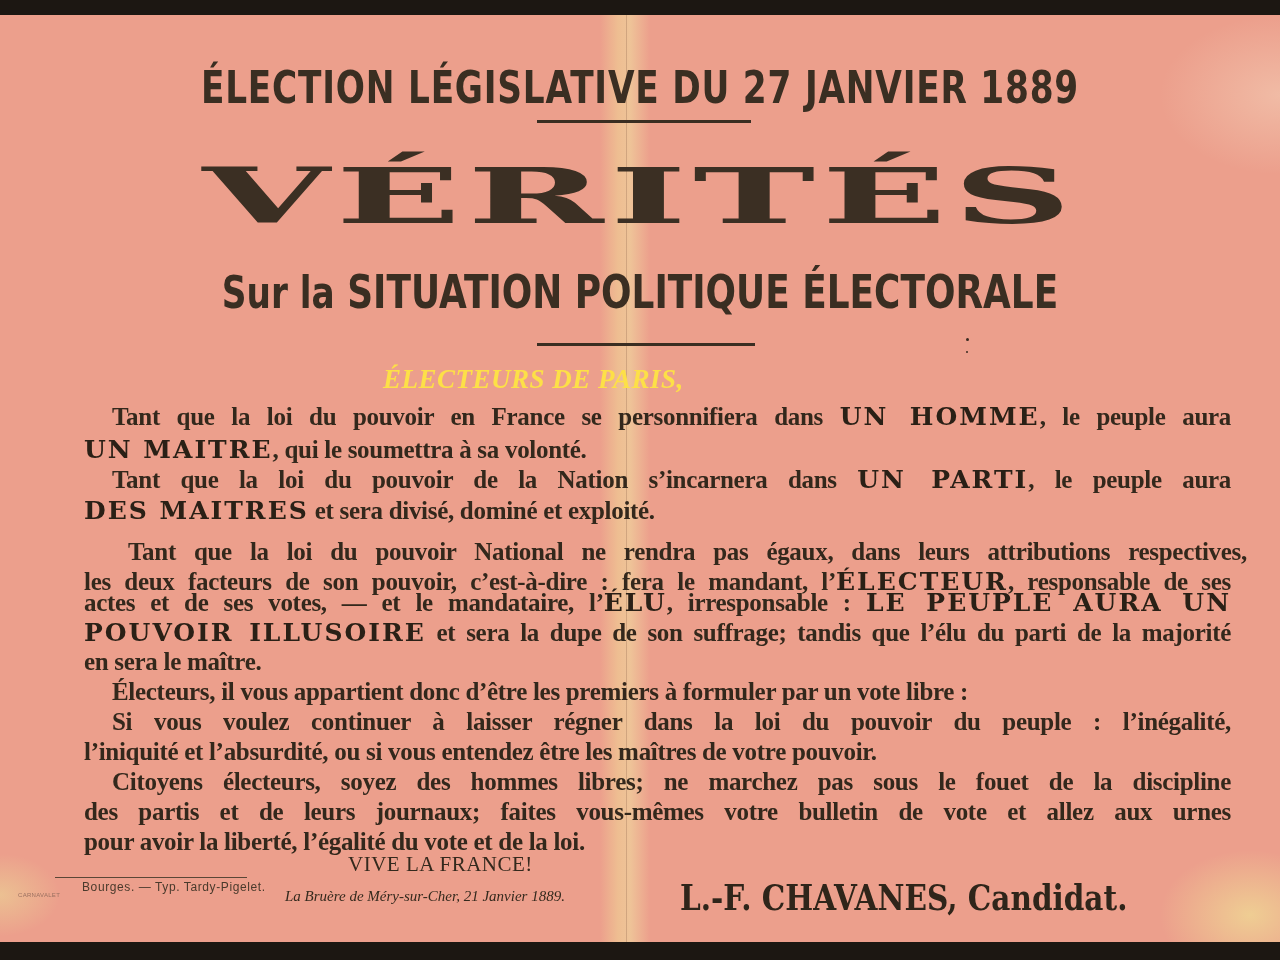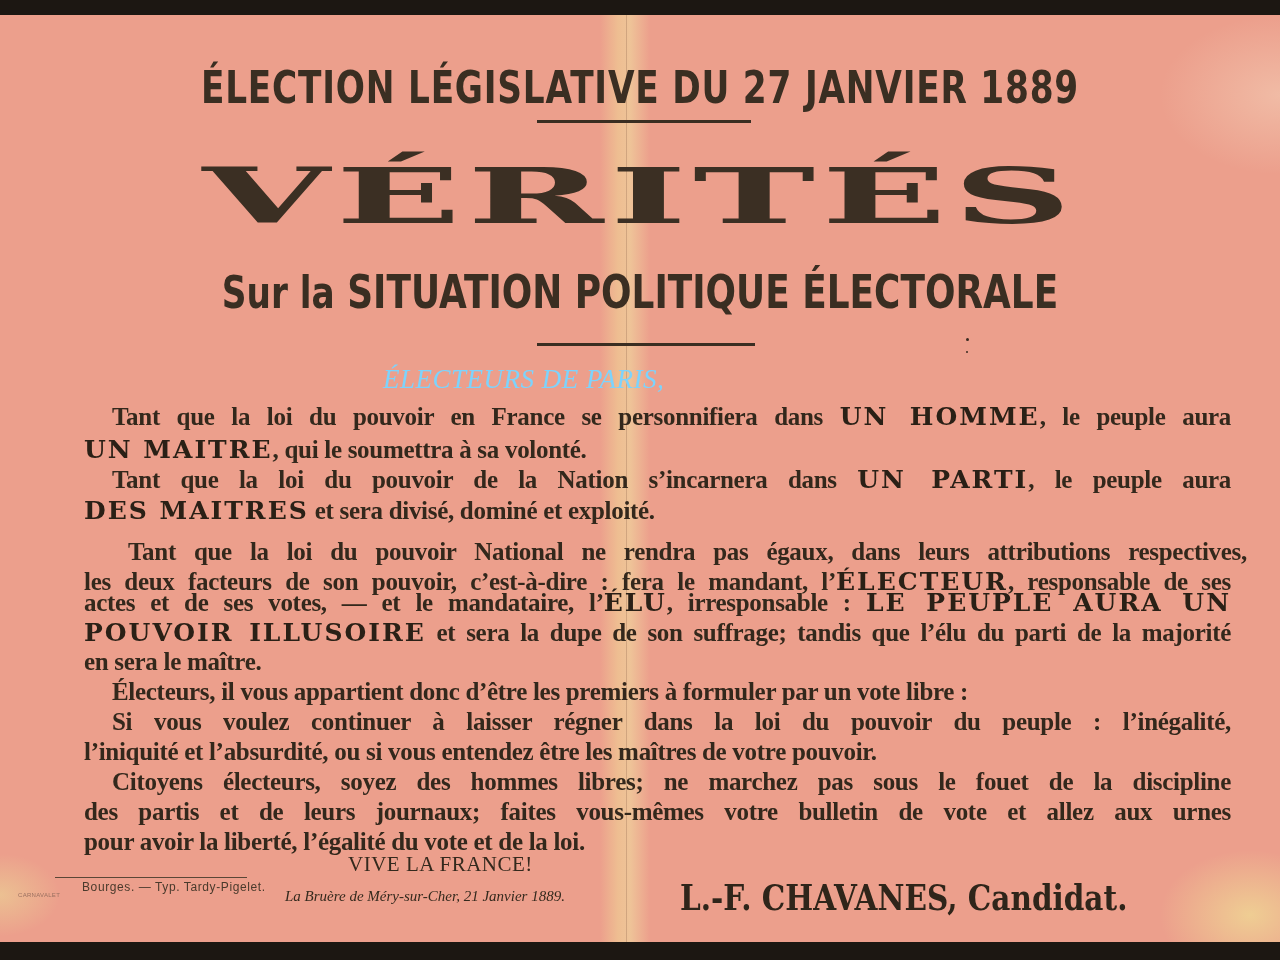--- a/index.html
+++ b/index.html
@@ -44,22 +44,22 @@
     top:265px; text-align:center;
     font-family:"DejaVu Sans", sans-serif; font-weight:bold;
     font-size:46px;
     transform:scaleX(0.78); transform-origin:center;
     color:#3a2e22;
   }
   .subtitle .small { font-size:44px; }
 
   .electeurs {
     top:364px; left:383px; right:auto;
-    font-family:"Liberation Serif", serif; font-style:italic; font-weight:normal;
-    font-size:27px; letter-spacing:0.5px; color:#7dd3fc;
+    font-family:"Liberation Serif", serif; font-style:italic; font-weight:bold;
+    font-size:27px; letter-spacing:0.5px; color:#fde047;
   }
 
   .body-text {
     position:absolute; left:84px; width:1147px;
     font-family:"Liberation Serif", serif; font-weight:bold;
     font-size:25px; color:#33281c;
   }
   .tl {
     position:absolute; left:0; width:1147px; height:32px;
     white-space:nowrap; text-align:justify; text-align-last:justify;

